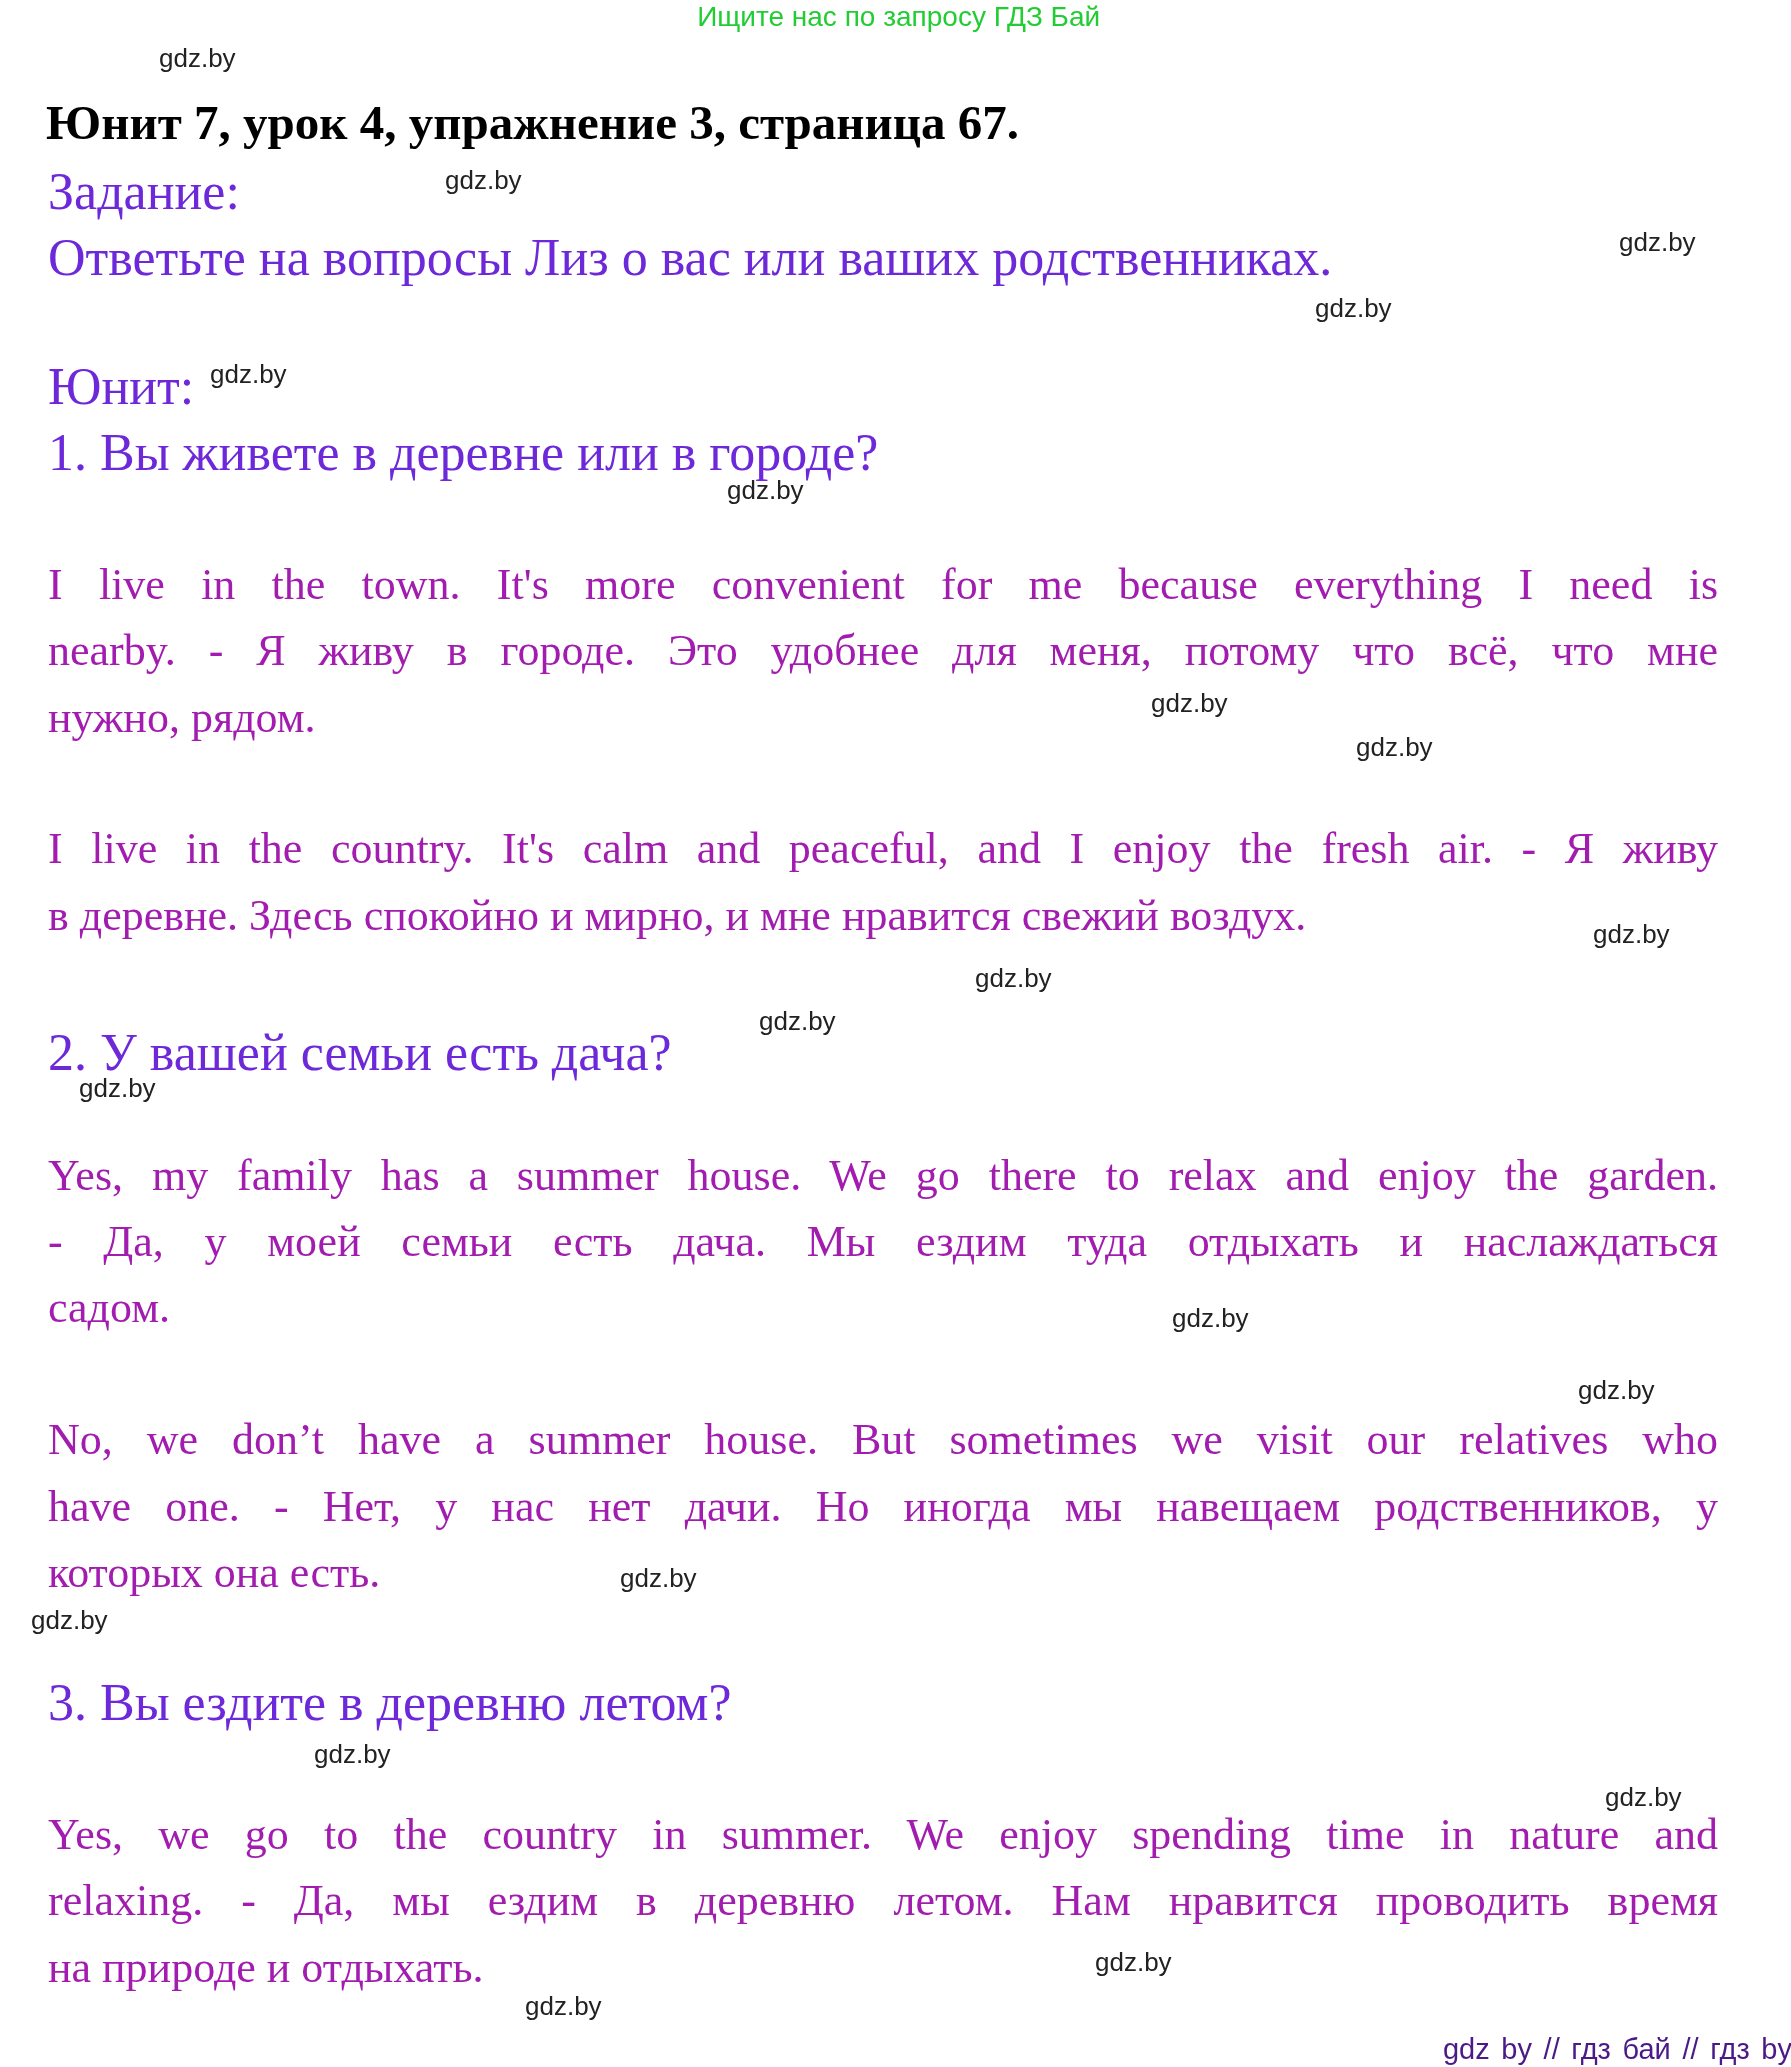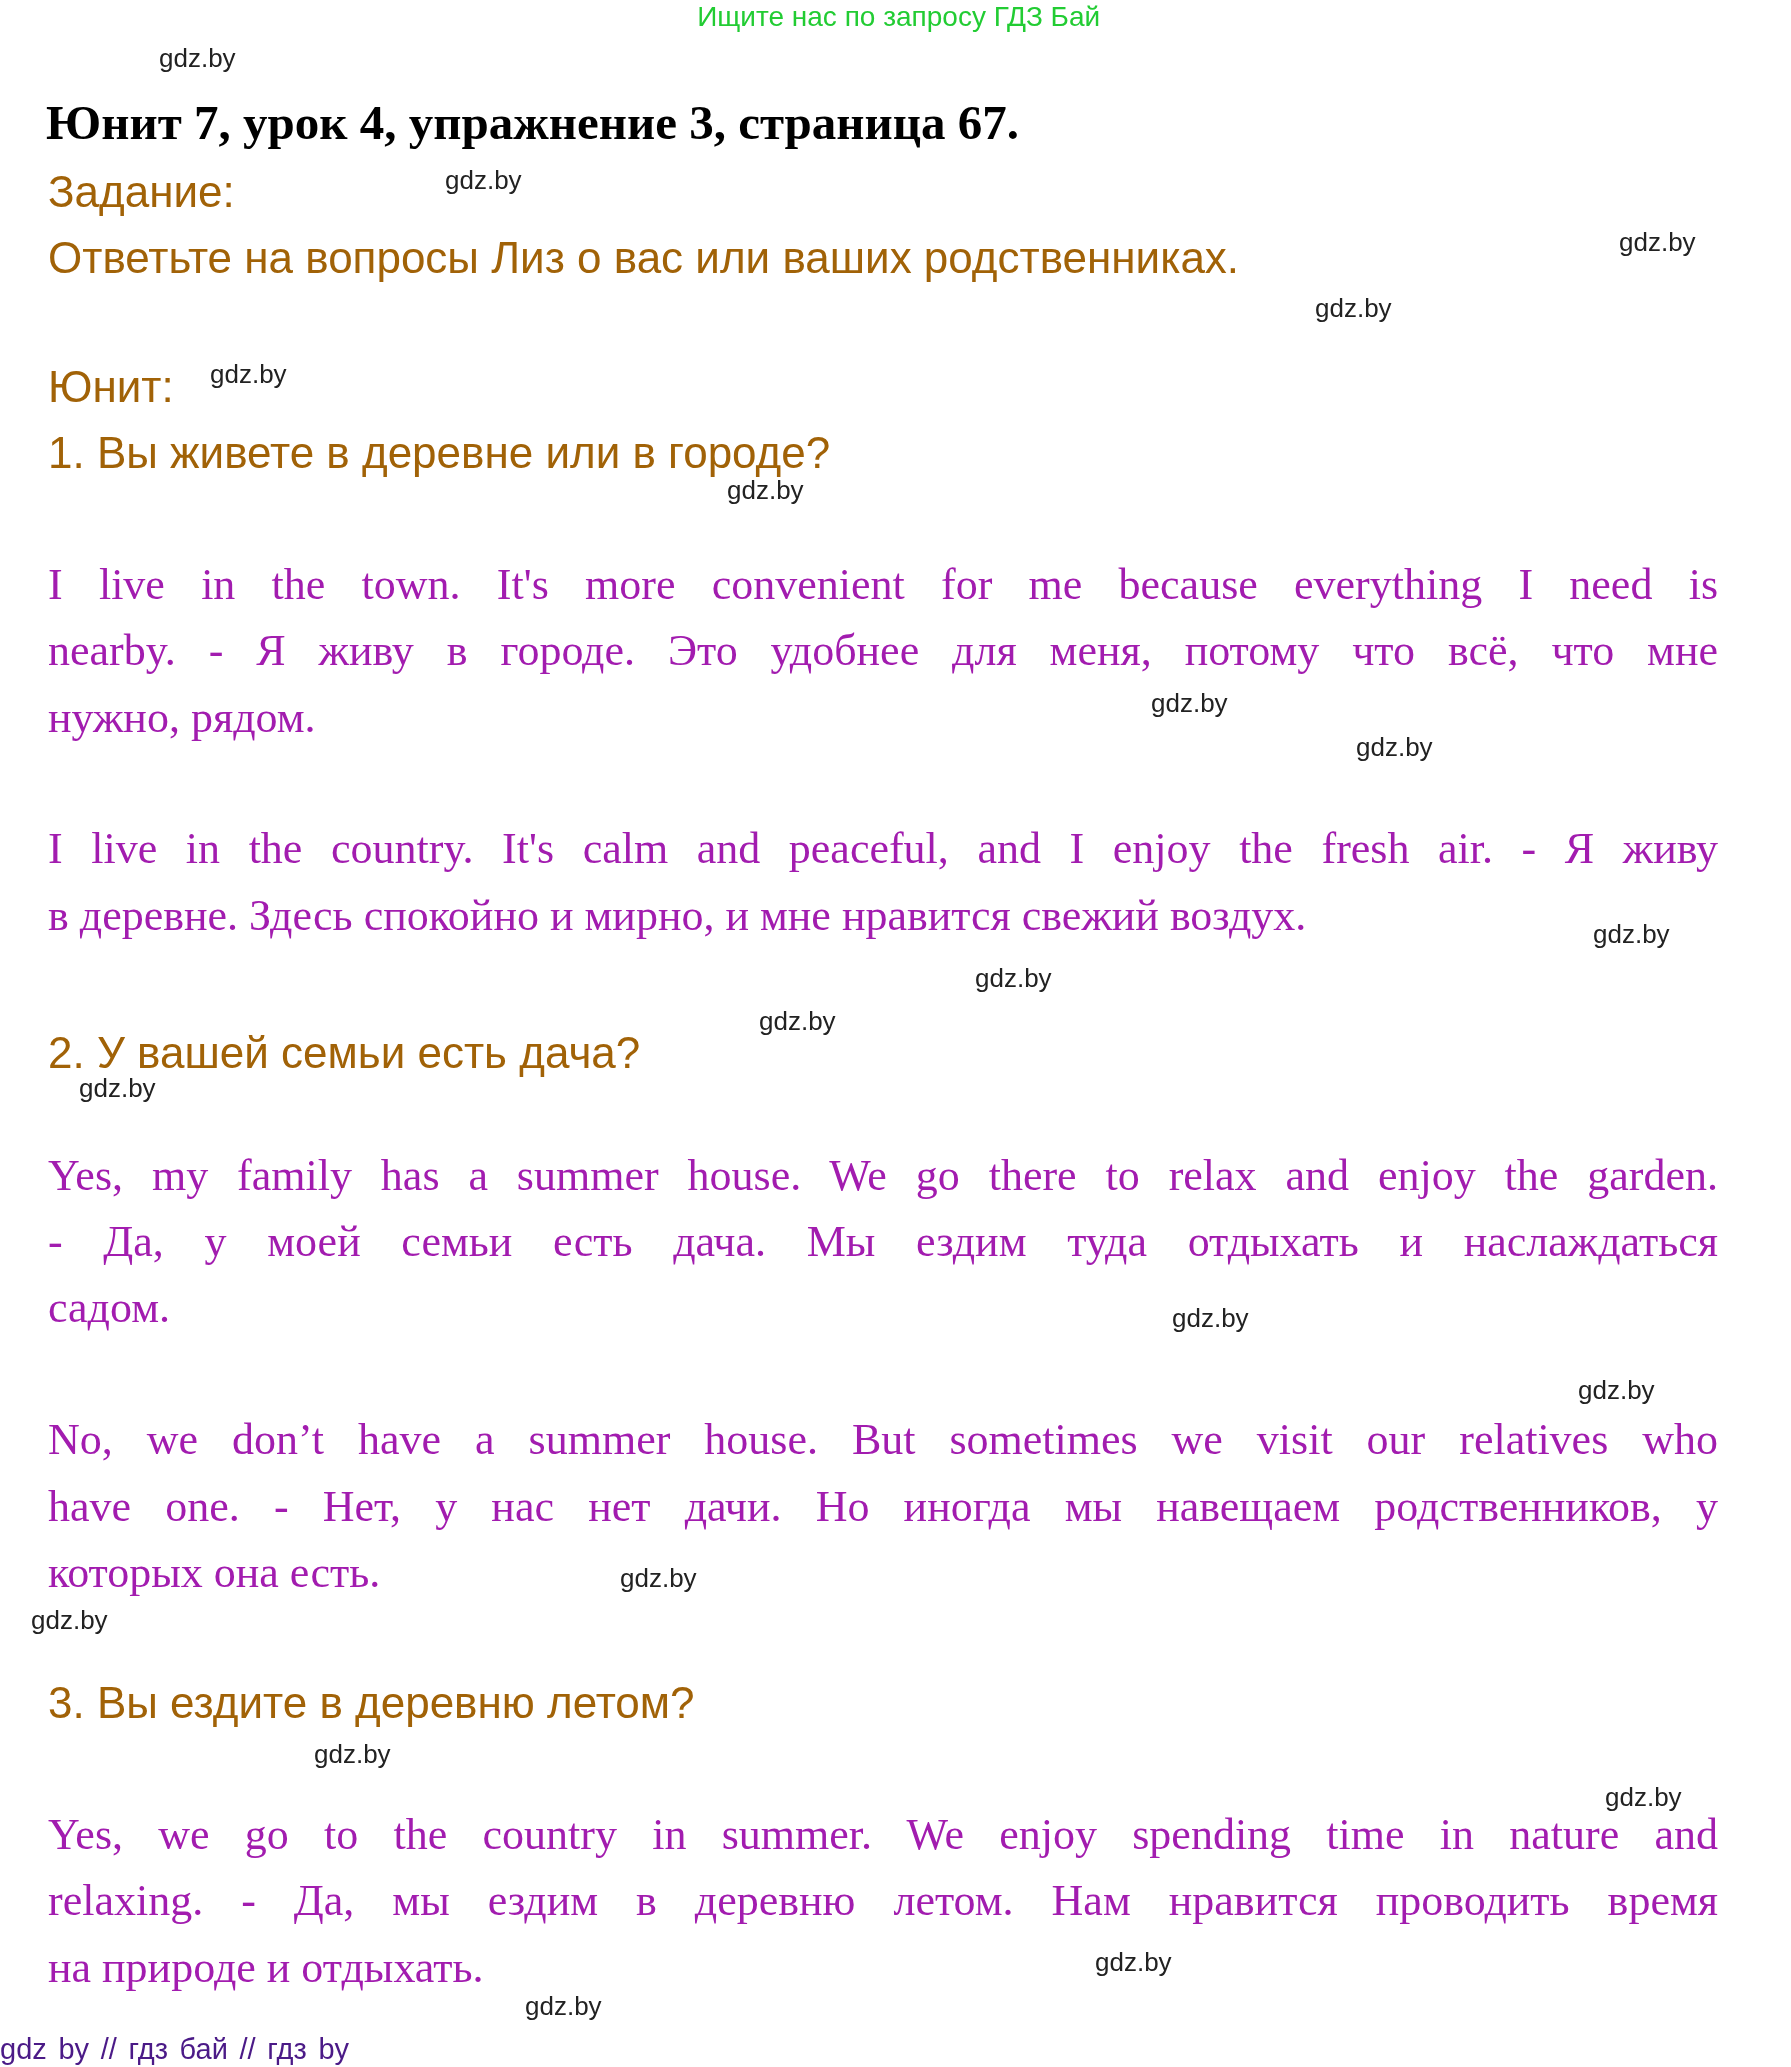--- a/index.html
+++ b/index.html
@@ -8,36 +8,36 @@
   .promo {
     position: absolute; left: 0; width: 1792px; top: 0; height: 33px;
     text-align: center; font-family: "Liberation Sans", sans-serif;
     font-size: 28px; line-height: 33px; color: #22cc33; padding-left: 2.7px;
   }
   .title {
     font-family: "Liberation Serif", serif; font-weight: bold;
     font-size: 49px; line-height: 49px; color: #000;
   }
   .txt {
-    font-family: Liberation Sans, sans-serif; font-size: 44px;
-    line-height: 44px; color: #a16207;
+    font-family: Liberation Serif, serif; font-size: 52px;
+    line-height: 44px; color: #6d28d9;
   }
   .line {
     position: absolute; left: 48px; width: 1670px;
     font-family: "Liberation Serif", serif; font-size: 44px; line-height: 44px;
     color: #a21caf; white-space: nowrap;
   }
   .just { text-align: justify; text-align-last: justify; white-space: normal; }
   .wm {
     position: absolute; font-family: "Liberation Sans", sans-serif;
     font-size: 26px; line-height: 27px; color: #222222; white-space: nowrap;
   }
   .footer {
     position: absolute; left: 0; width: 1792px; top: 2033px; height: 33px;
-    text-align: left; font-family: "Liberation Sans", sans-serif;
+    text-align: right; font-family: "Liberation Sans", sans-serif;
     font-size: 29px; line-height: 33px; color: #4b1a87; word-spacing: 3.6px;
   }
 </style>
 </head>
 <body>
 
 <div class="promo">Ищите нас по запросу ГДЗ Бай</div>
 
 <div class="abs title" style="left:46px; top:98px;">Юнит 7, урок 4, упражнение 3, страница 67.</div>
 

